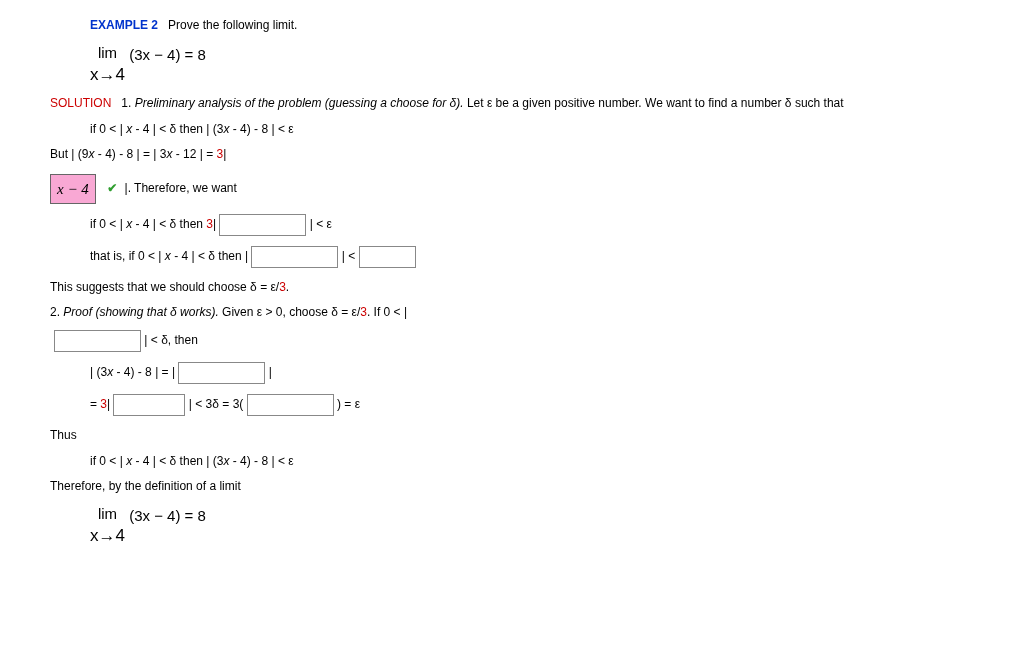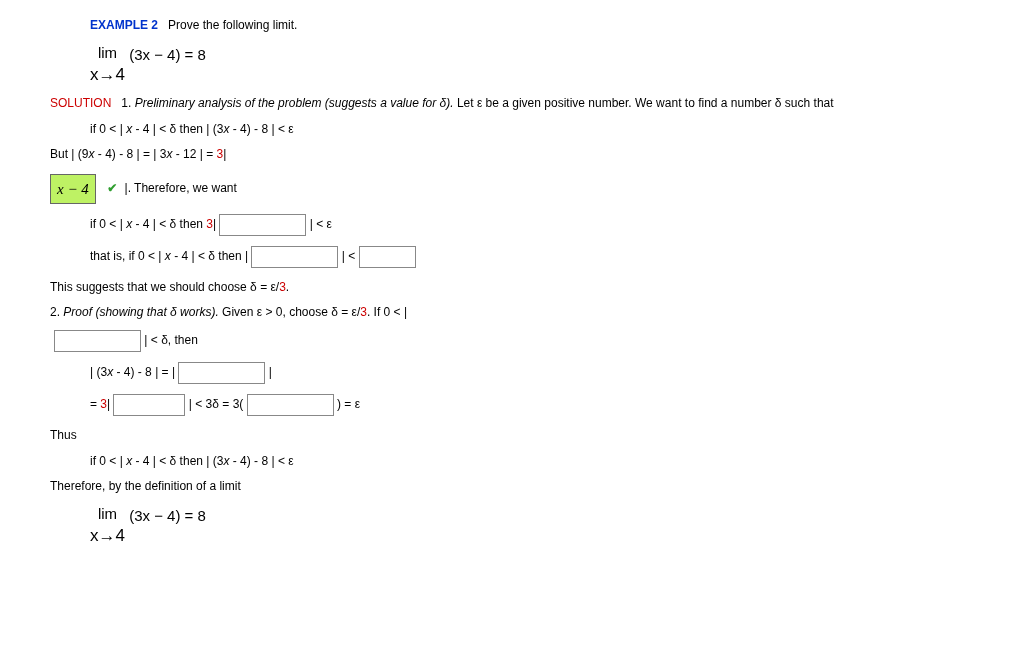--- a/index.html
+++ b/index.html
@@ -25,21 +25,21 @@
   .math-display {
     font-family: Liberation Sans, sans-serif;
     font-size: 15px;
     margin: 4px 0 4px 40px;
   }
   .sub { font-size: 17px; }
   .indent { margin-left: 40px; }
   p { margin: 6px 0; }
   .answer-box {
     display: inline-block;
-    background: #bef264;
+    background: #f9a8d4;
     border: 1px solid #666;
     padding: 2px 6px;
     font-family: "Times New Roman", serif;
     font-style: italic;
     font-size: 15px;
     margin-right: 4px;
     vertical-align: middle;
   }
   .check-icon {
     display: inline-block;
@@ -71,21 +71,21 @@
     <span style="border-bottom:0; display:block; text-align:center;">lim</span>
     <span class="sub" style="display:block; text-align:center; margin-top:-4px;">x→4</span>
   </span>
   <span style="vertical-align:top; position:relative; top:2px;">(3x − 4) = 8</span>
 </div>
 
 <p>
   <span class="solution-label">SOLUTION</span>
   &nbsp;&nbsp;<span>1.</span>
   <span class="ital">Preliminary analysis of the problem</span>
-  <span class="ital">(suggests a value for δ).</span><span> Let ε be a given positive number. We want to find a number δ such that</span>
+  <span class="ital">(guessing a choose for δ).</span><span> Let ε be a given positive number. We want to find a number δ such that</span>
 </p>
 
 <p class="indent">
   <span>if 0 &lt; | </span><span class="ital">x</span><span> - 4 | &lt; δ then | (3</span><span class="ital">x</span><span> - 4</span><span>) - 8 | &lt; ε</span>
 </p>
 
 <p>
   <span>But | (9</span><span class="ital">x</span><span> - 4) - 8 | = | 3</span><span class="ital">x</span><span> - 12 | = </span><span class="red3">3</span><span>|</span>
 </p>
 

